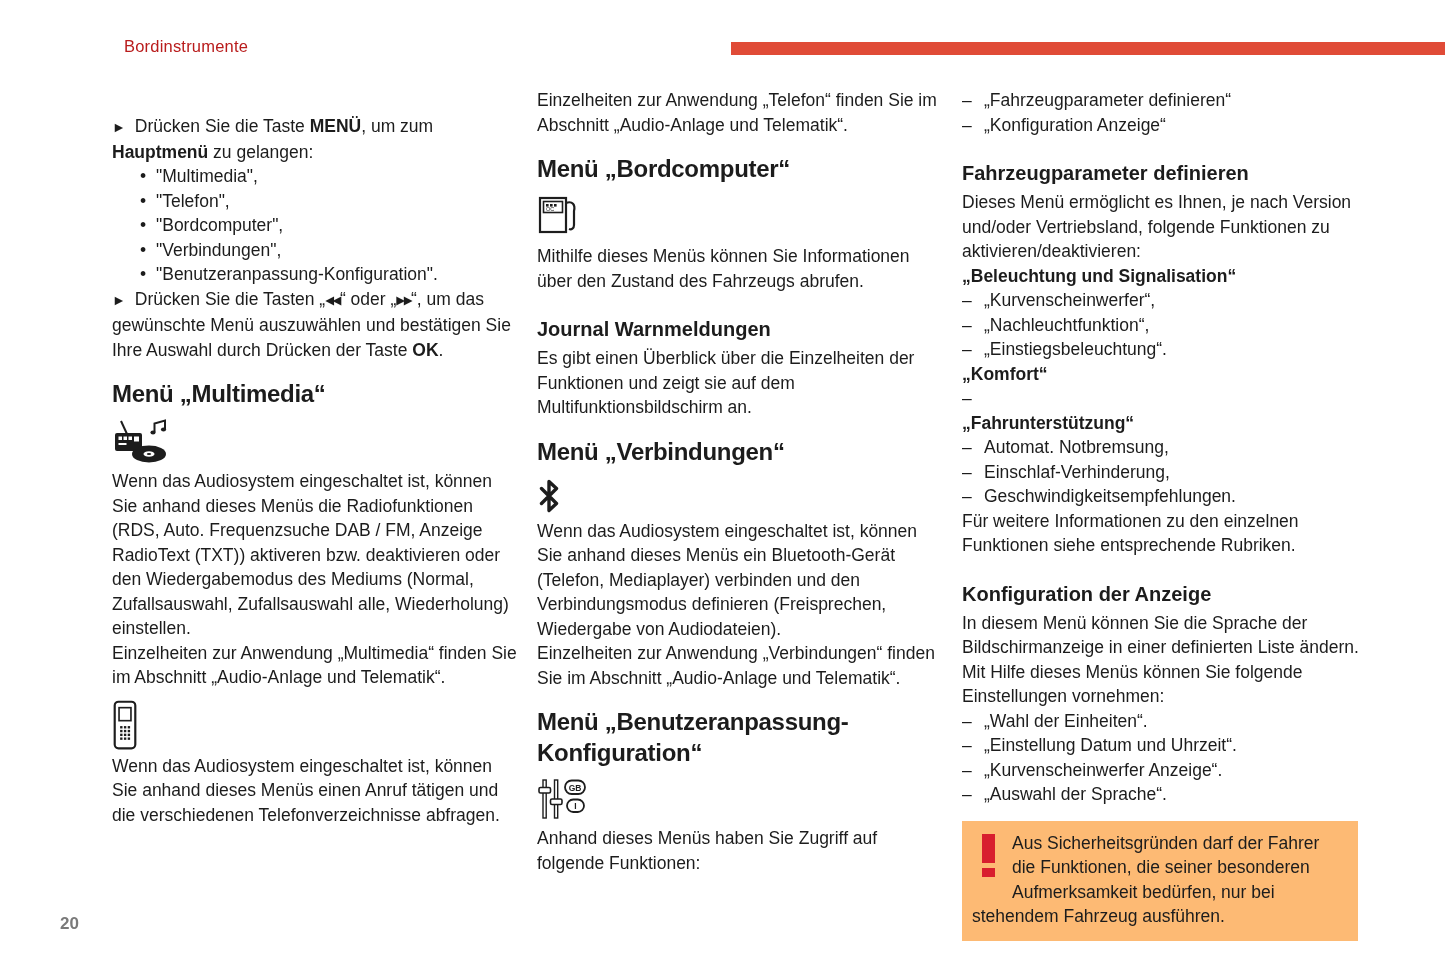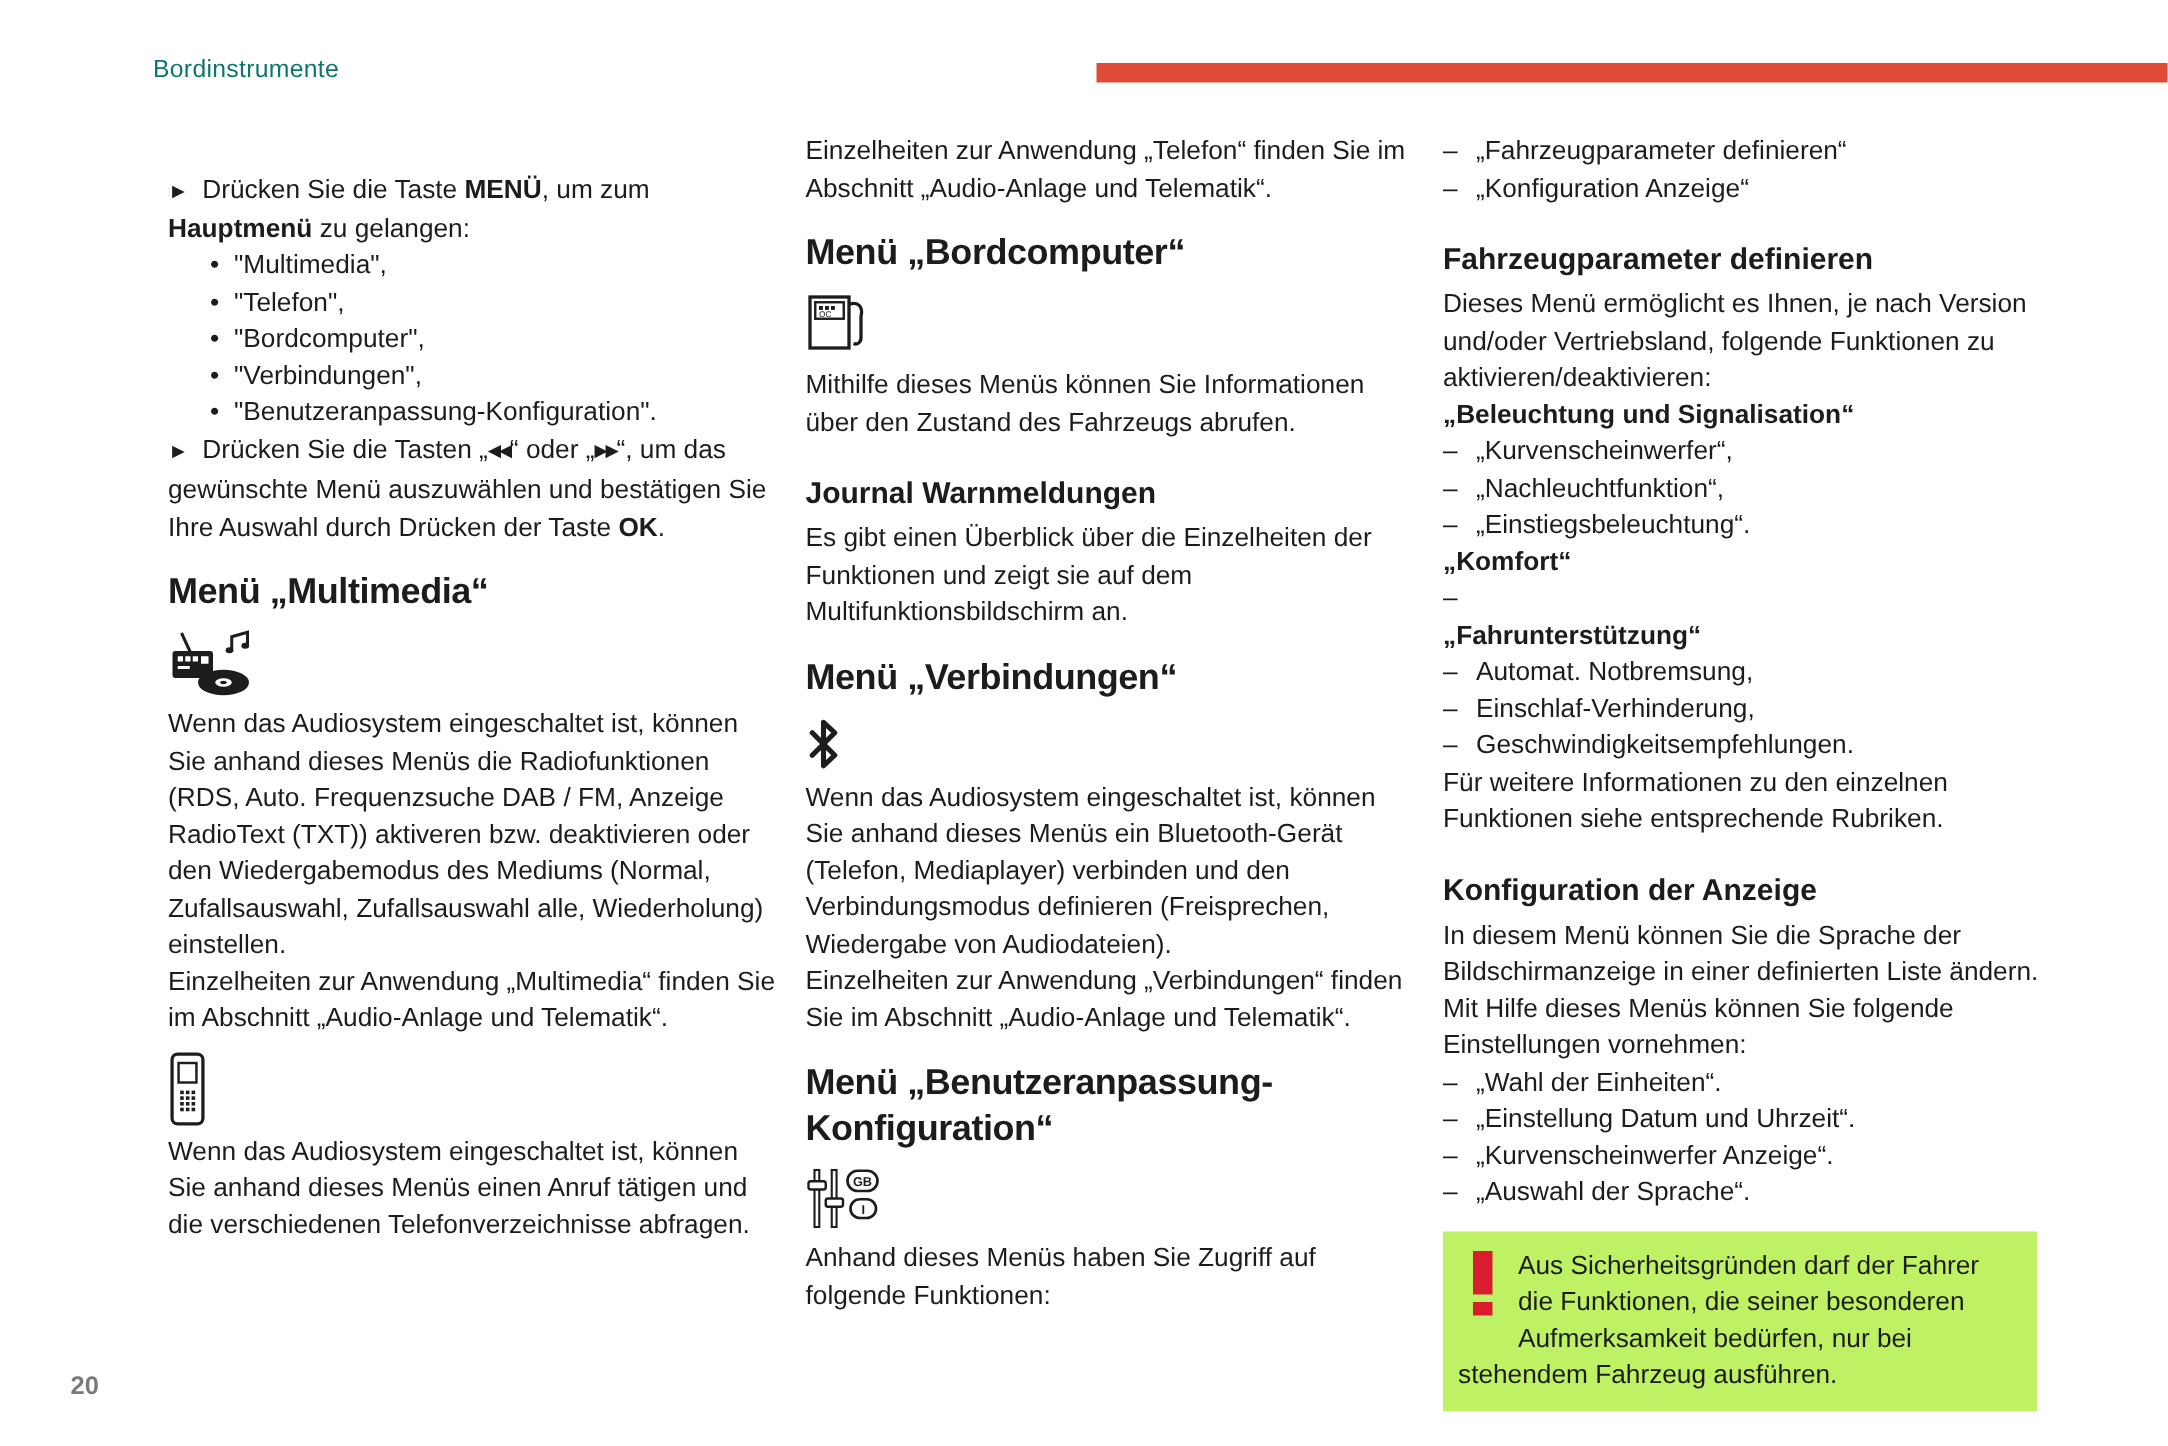--- a/index.html
+++ b/index.html
@@ -2,23 +2,23 @@
 <html lang="de"><head>
 <meta charset="utf-8">
 <style>
   html,body{margin:0;padding:0;}
   body{
     width:1445px;height:964px;background:#ffffff;
     font-family:"Liberation Sans","DejaVu Sans",sans-serif;
     color:#1c1c1c;overflow:hidden;position:relative;
   }
   .page{position:absolute;inset:0;}
-  .page-header{position:absolute;left:102px;top:37px;font-size:16.5px;color:#0f766e;letter-spacing:.2px;}
+  .page-header{position:absolute;left:124px;top:37px;font-size:16.5px;color:#b91c1c;letter-spacing:.2px;}
   .red-bar{position:absolute;left:731px;top:42px;width:714px;height:13px;background:#e04b37;}
-  .page-number{position:absolute;left:47px;top:914px;font-size:17px;font-weight:bold;color:#7a7a7a;}
+  .page-number{position:absolute;left:60px;top:914px;font-size:17px;font-weight:bold;color:#7a7a7a;}
 
   .col{position:absolute;width:406px;font-size:17.5px;line-height:24.5px;}
   .col1{left:112px;top:114px;}
   .col2{left:537px;top:88px;}
   .col3{left:962px;top:88px;}
 
   p{margin:0;}
   .h2{font-size:24px;line-height:31px;font-weight:bold;margin:16px 0 8px;letter-spacing:-.3px;}
   .h3{font-size:20px;line-height:24px;font-weight:bold;margin:24px 0 5px;}
   .bold{font-weight:bold;}
@@ -28,21 +28,21 @@
   ul.bullets{list-style:none;margin:0;padding:0 0 0 28px;}
   ul.bullets li{display:flex;}
   .bullet{width:16px;flex:none;}
 
   .ditem{display:flex;}
   .dash{width:22px;flex:none;}
 
   .menu-icon{margin:10px 0 4px;}
   .menu-icon svg{display:block;}
 
-  .warnbox{margin:14px 10px 0 0;background:#bef264;padding:10px 12px 12px 10px;}
+  .warnbox{margin:14px 10px 0 0;background:#fdba74;padding:10px 12px 12px 10px;}
   .warn-icon{float:left;width:14px;height:46px;margin:3px 16px 2px 10px;}
   .warn-icon .bar{width:13px;height:29px;background:#d81e2e;}
   .warn-icon .dot{width:13px;height:9px;background:#d81e2e;margin-top:5px;}
 </style>
 </head>
 <body>
 
 <div class="page">
 
   <div class="page-header">Bordinstrumente</div>

